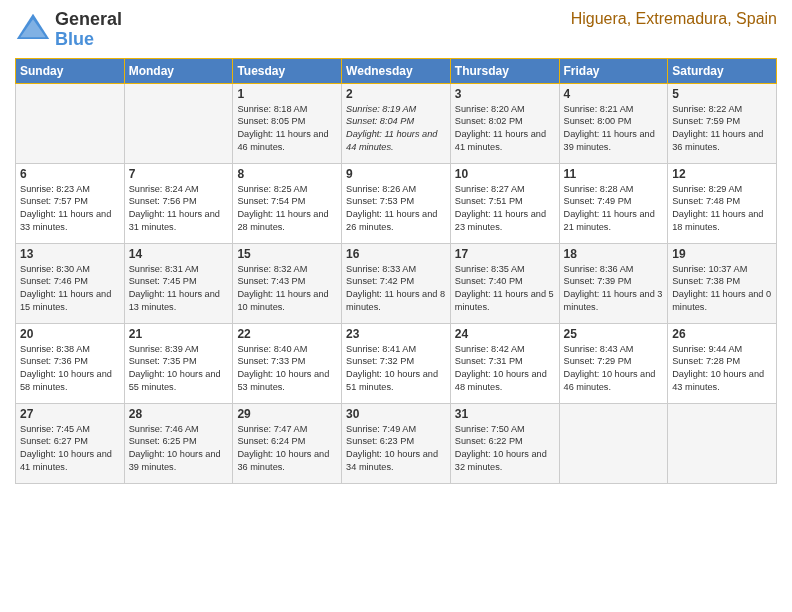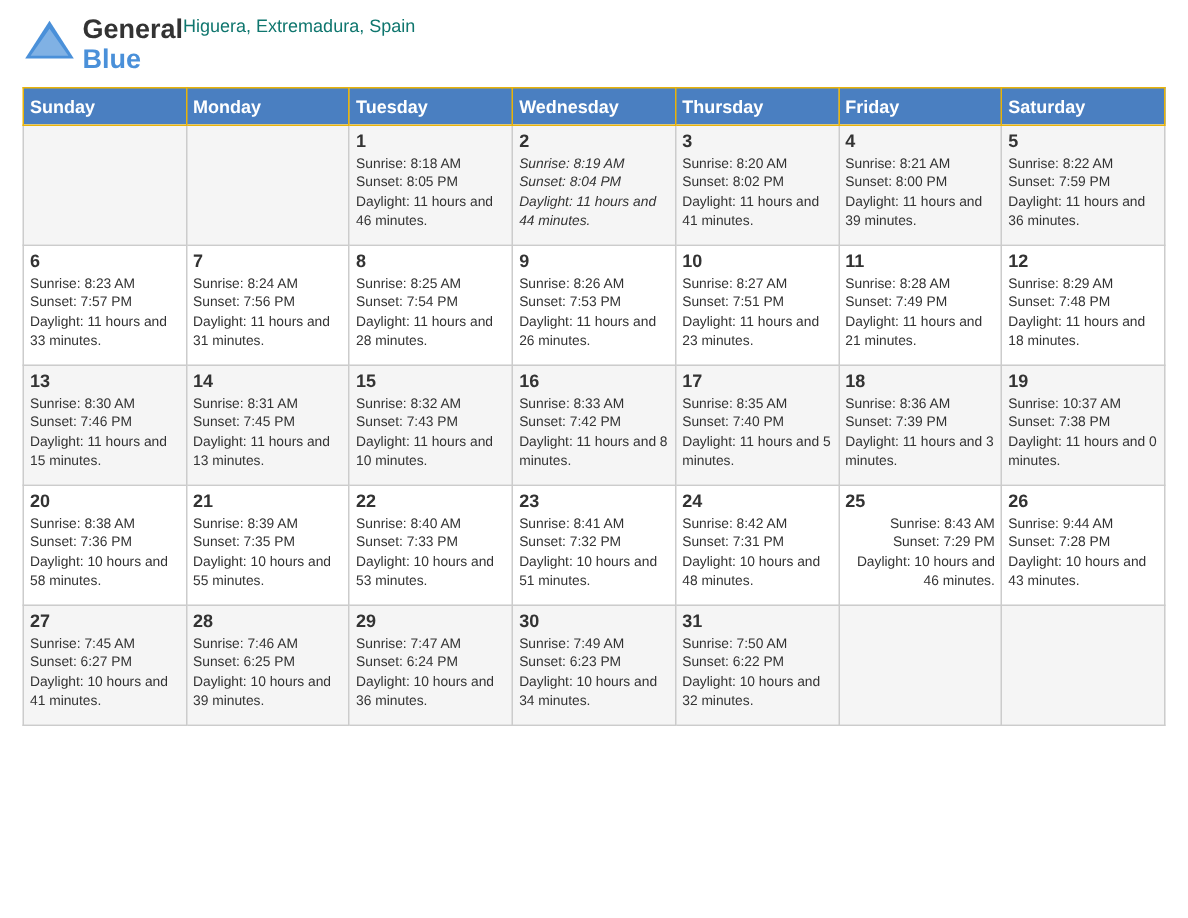--- a/index.html
+++ b/index.html
@@ -11,20 +11,21 @@
       overflow: hidden;
     }
     .page {
       width: 792px;
       min-height: 612px;
       background: #fff;
       padding: 10px 15px 10px 15px;
     }
     .header {
       display: flex;
+      justify-content: space-between;
       align-items: flex-start;
       margin-bottom: 8px;
     }
     .logo {
       display: flex;
       align-items: center;
       gap: 4px;
     }
     .logo-text {
       font-size: 18px;
@@ -40,22 +41,22 @@
     .title-block {
       text-align: right;
     }
     .month-title {
       font-size: 36px;
       font-weight: 300;
       color: #333;
       line-height: 1.1;
     }
     .subtitle {
-      font-size: 12px;
-      color: #0f766e;
+      font-size: 16px;
+      color: #a16207;
     }
     table {
       width: 100%;
       border-collapse: collapse;
       table-layout: fixed;
     }
     thead tr th {
       background-color: #4a7fc1;
       color: #fff;
       font-size: 12px;
@@ -273,21 +274,21 @@
 Daylight: 10 hours and 51 minutes.</div>
           </td>
           <td>
             <span class="day-number">24</span>
             <div class="day-info" style="white-space: pre-line;">Sunrise: 8:42 AM
 Sunset: 7:31 PM
 Daylight: 10 hours and 48 minutes.</div>
           </td>
           <td>
             <span class="day-number">25</span>
-            <div class="day-info" style="white-space: pre-line; text-align: right;">Sunrise: 8:43 AM
+            <div class="day-info" style="white-space: pre-line;">Sunrise: 8:43 AM
 Sunset: 7:29 PM
 Daylight: 10 hours and 46 minutes.</div>
           </td>
           <td>
             <span class="day-number">26</span>
             <div class="day-info" style="white-space: pre-line;">Sunrise: 9:44 AM
 Sunset: 7:28 PM
 Daylight: 10 hours and 43 minutes.</div>
           </td>
         </tr>

